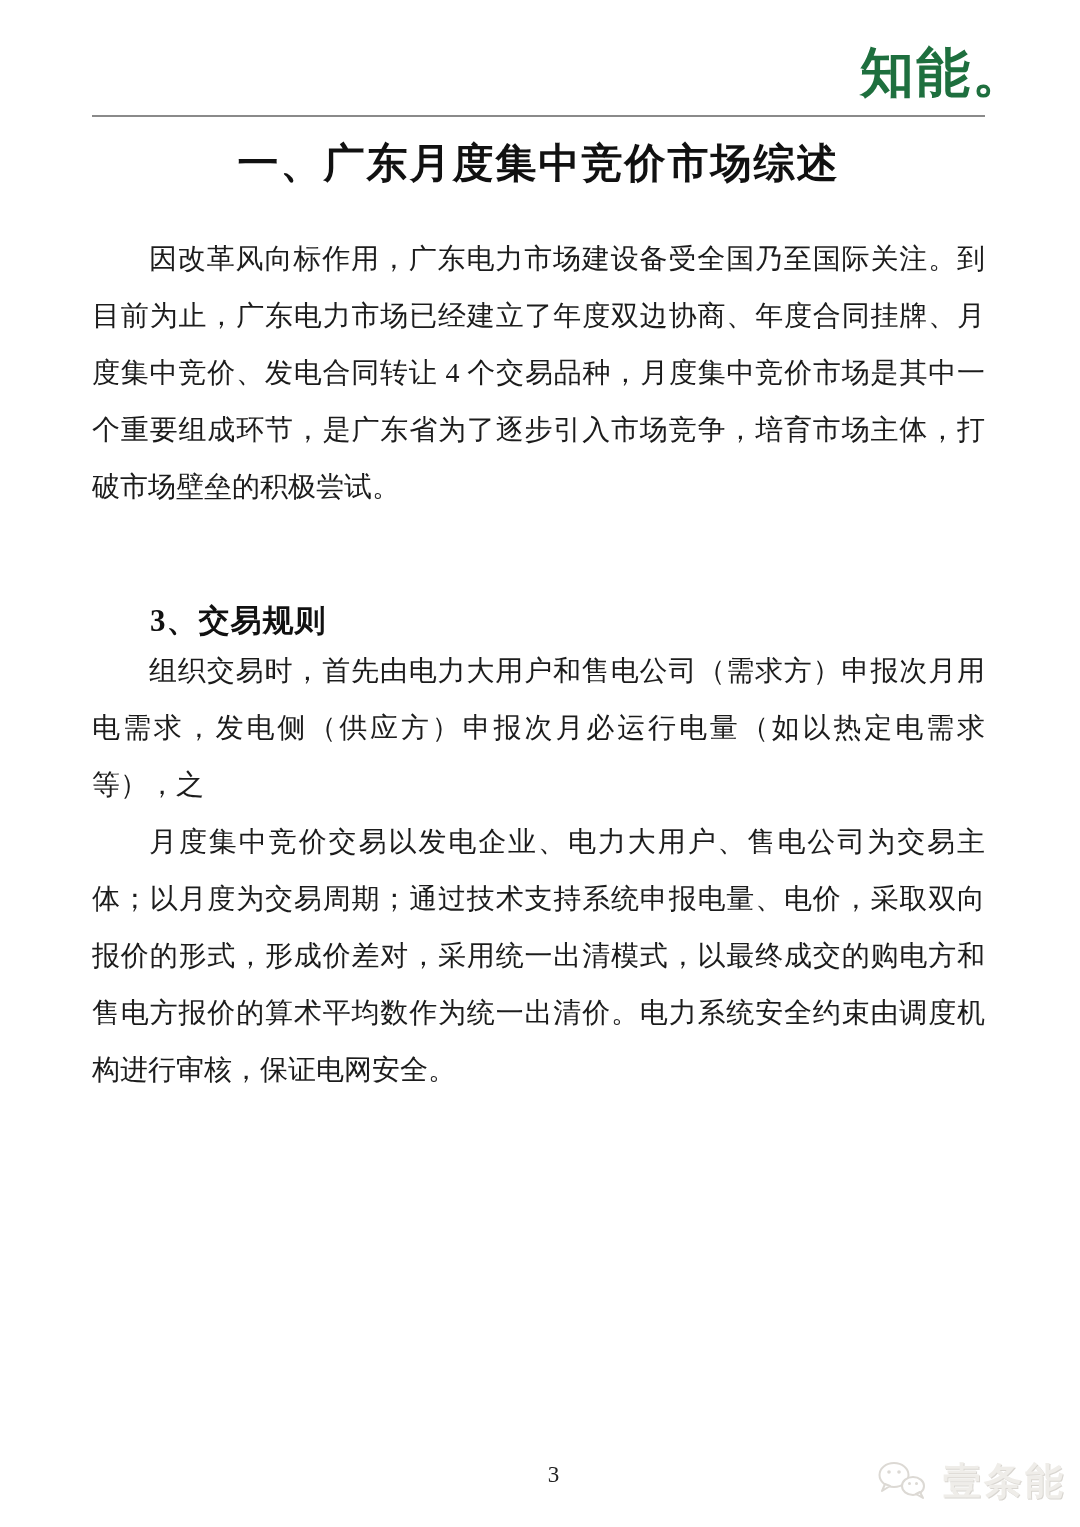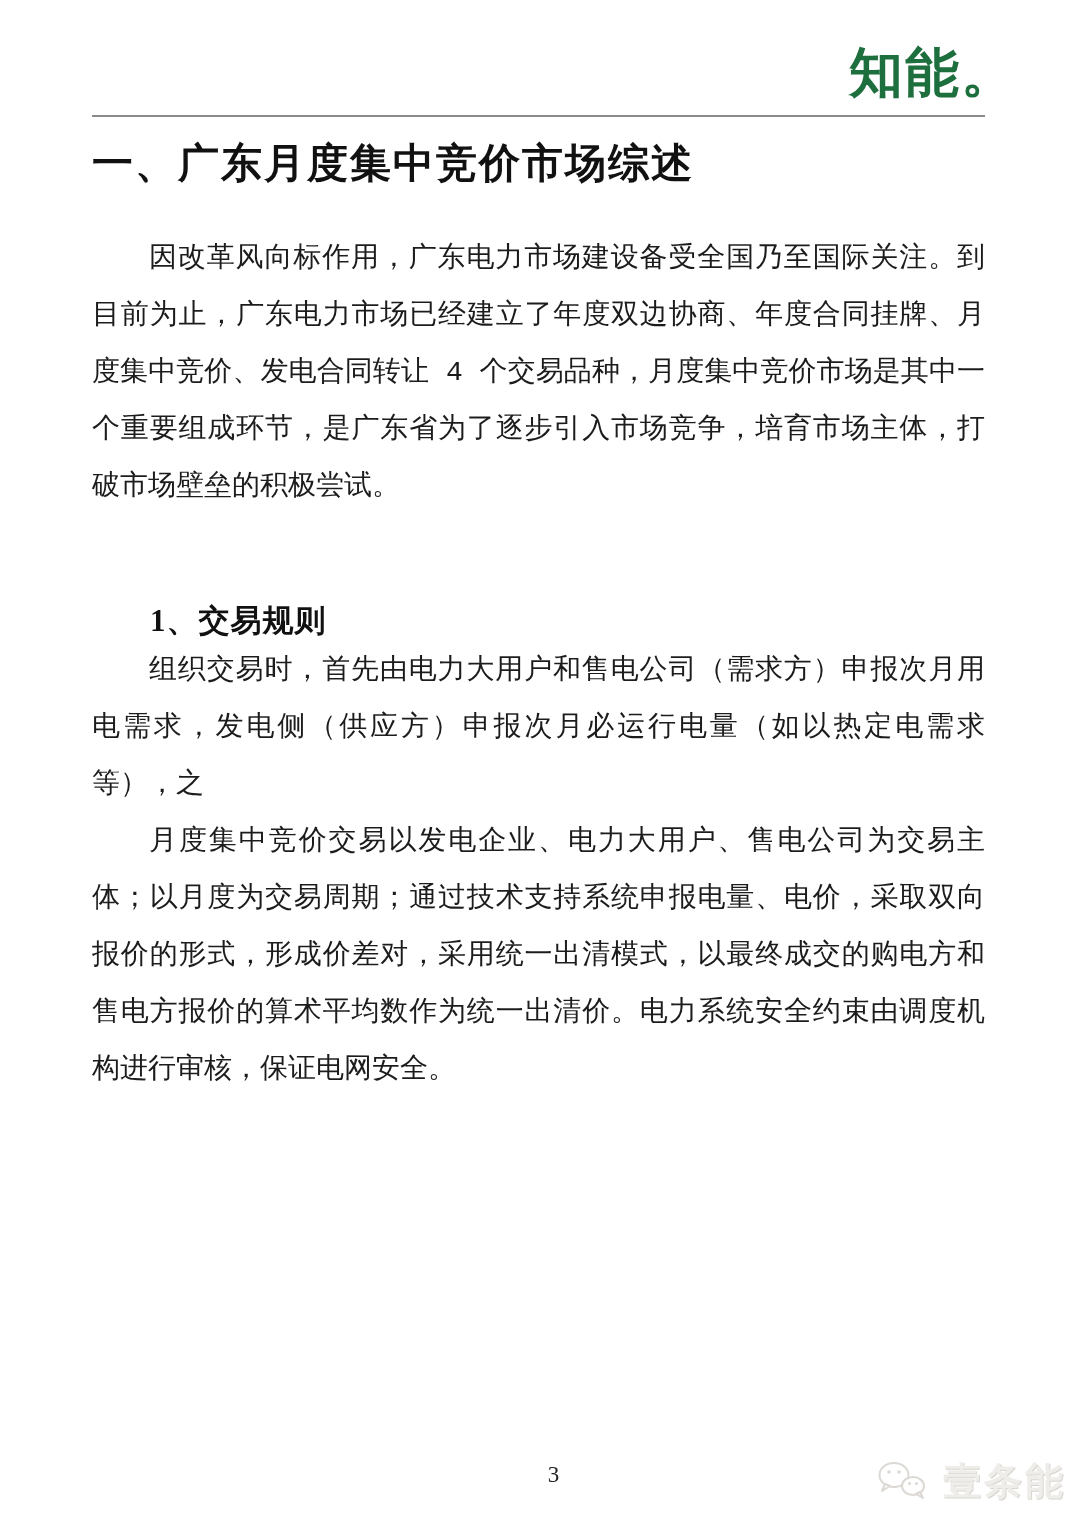--- a/index.html
+++ b/index.html
@@ -1,39 +1,39 @@
 <!DOCTYPE html>
 <html><head>
 <meta charset="utf-8">
 <style>
   html,body { margin:0; padding:0; background:#ffffff; }
   .page {
     position:relative; width:1080px; height:1527px; background:#ffffff;
     overflow:hidden; font-family:"Liberation Serif","DejaVu Serif",serif;
   }
   .logo {
-    position:absolute; top:46px; right:63px;
+    position:absolute; top:46px; right:52px;
     font-family:"DejaVu Sans","Liberation Sans",sans-serif;
     font-weight:700; font-size:54px; letter-spacing:2px; line-height:1;
     color:#1e6f3e;
   }
   .rule {
     position:absolute; top:115px; left:92px; width:893px; height:0;
     border-top:2px solid #8a8a8a;
   }
   .content {
     position:absolute; top:0; left:92px; width:893px;
     color:#1c1c1c; font-size:28px; line-height:57px;
     text-align:justify;
   }
   .title {
     margin:134px 0 0 0; font-size:41px; line-height:58px; font-weight:700;
-    text-align:left; letter-spacing:2px; color:#111;
+    text-align:center; letter-spacing:2px; color:#111;
   }
-  .para { margin:0; text-indent:57px;font-family:Liberation Mono, monospace; }
+  .para { margin:0; text-indent:57px; }
   .para-first { margin-top:38px; }
   .section-heading {
     margin:85px 0 0 58px; font-size:31px; line-height:42px; font-weight:700;
     text-align:left; color:#111; letter-spacing:1px;
   }
   .para-after-heading { margin-top:34px; }
   .page-number {
     position:absolute; top:1462px; left:92px; width:893px;
     text-align:center; font-size:23px; color:#222; padding-left:30px;
     box-sizing:border-box;
@@ -54,21 +54,21 @@
 
   <div class="logo" style="color: rgb(30, 111, 62);">知能。</div>
 
   <div class="rule"></div>
 
   <main class="content">
     <h1 class="title">一、广东月度集中竞价市场综述</h1>
 
     <p class="para para-first">因改革风向标作用，广东电力市场建设备受全国乃至国际关注。到目前为止，广东电力市场已经建立了年度双边协商、年度合同挂牌、月度集中竞价、发电合同转让 4 个交易品种，月度集中竞价市场是其中一个重要组成环节，是广东省为了逐步引入市场竞争，培育市场主体，打破市场壁垒的积极尝试。</p>
 
-    <h2 class="section-heading">1、交易规则</h2>
+    <h2 class="section-heading">3、交易规则</h2>
 
     <p class="para">组织交易时，首先由电力大用户和售电公司（需求方）申报次月用电需求，发电侧（供应方）申报次月必运行电量（如以热定电需求等），之</p>
     <p class="para">月度集中竞价交易以发电企业、电力大用户、售电公司为交易主体；以月度为交易周期；通过技术支持系统申报电量、电价，采取双向报价的形式，形成价差对，采用统一出清模式，以最终成交的购电方和售电方报价的算术平均数作为统一出清价。电力系统安全约束由调度机构进行审核，保证电网安全。</p>
   </main>
 
   <div class="page-number">3</div>
 
   <div class="watermark">
     <svg width="54" height="44" viewBox="0 0 54 44" aria-hidden="true">
       <g fill="#ffffff" stroke="#dcd9d4" stroke-width="2">

